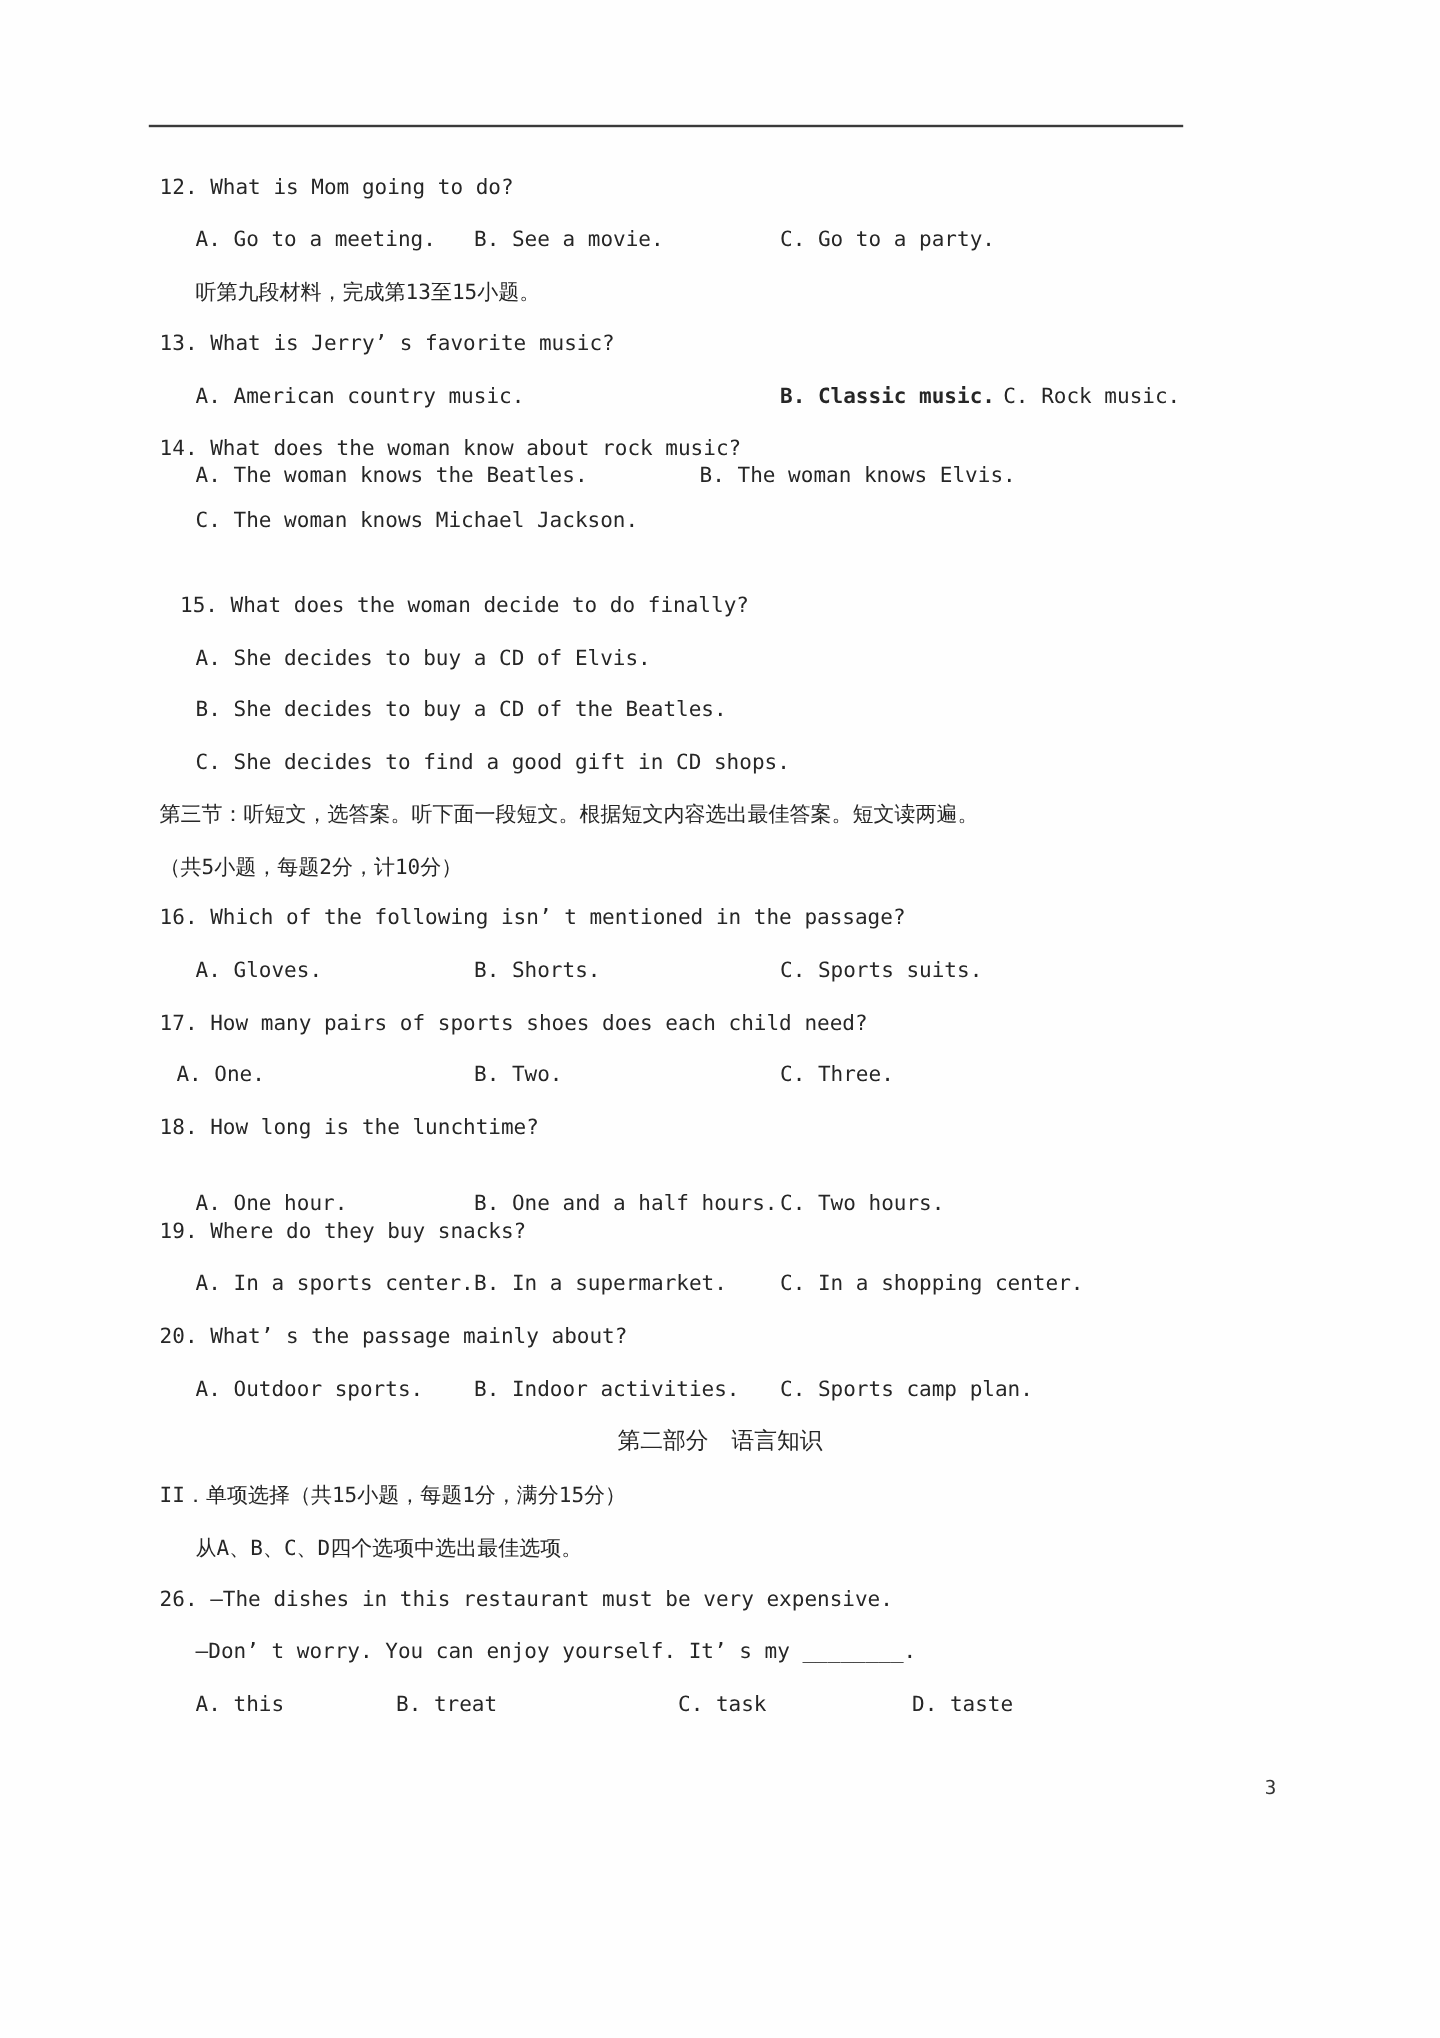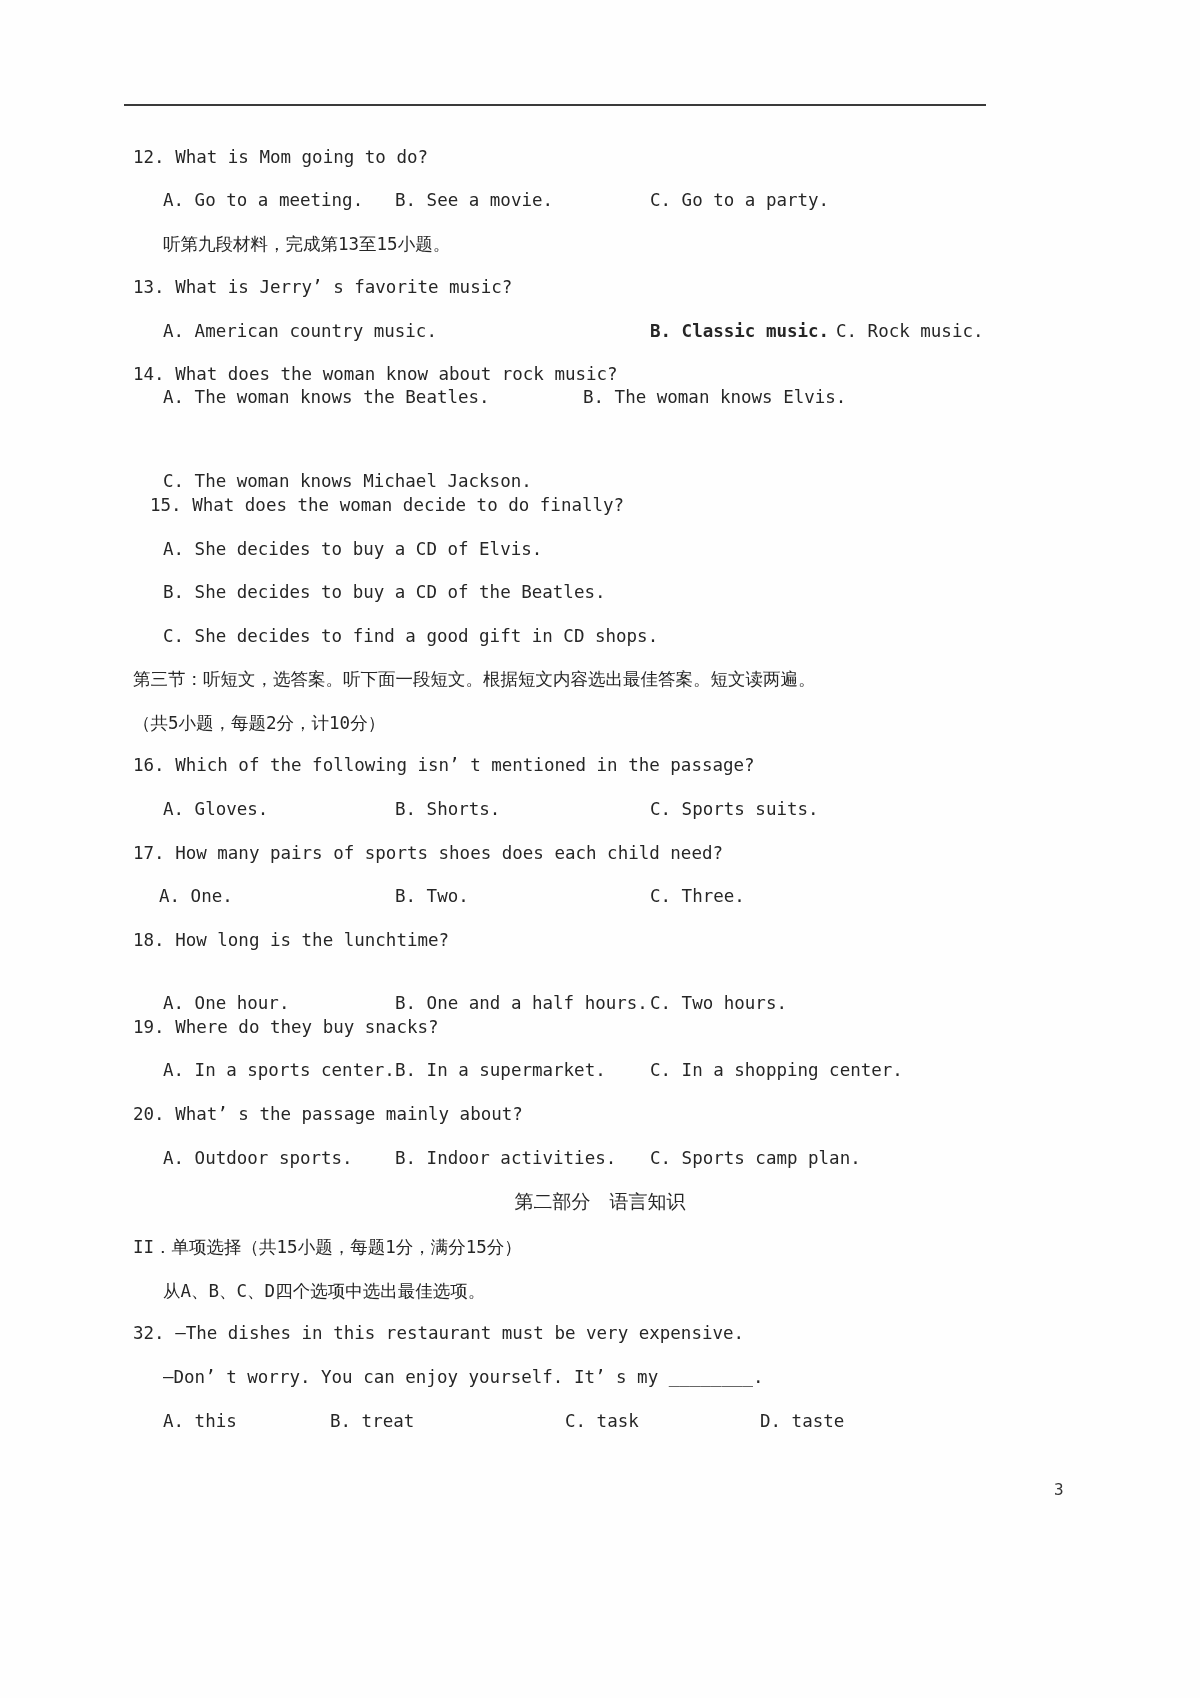--- a/index.html
+++ b/index.html
@@ -58,38 +58,38 @@
 <div class="page">
   <div class="header-rule"></div>
   <div id="content">
       <div class="line" style="top: 145px;"><span class="seg" style="left: 133px;">12. What is Mom going to do?</span></div>
       <div class="line" style="top: 188px;"><span class="seg" style="left: 163px;">A. Go to a meeting.</span><span class="seg" style="left: 395px;">B. See a movie.</span><span class="seg" style="left: 650px;">C. Go to a party.</span></div>
       <div class="line" style="top: 232px;"><span class="seg" style="left: 163px;">听第九段材料，完成第13至15小题。</span></div>
       <div class="line" style="top: 275px;"><span class="seg" style="left: 133px;">13. What is Jerry’ s favorite music?</span></div>
       <div class="line" style="top: 319px;"><span class="seg" style="left: 163px;">A. American country music.</span><span class="seg" style="left: 650px; font-weight: bold;">B. Classic music.</span><span class="seg" style="left: 836px;">C. Rock music.</span></div>
       <div class="line" style="top: 362px;"><span class="seg" style="left: 133px;">14. What does the woman know about rock music?</span></div>
       <div class="line" style="top: 385px; text-decoration: underline;"><span class="seg" style="left: 163px;">A. The woman knows the Beatles.</span><span class="seg" style="left: 583px;">B. The woman knows Elvis.</span></div>
-      <div class="line" style="top: 469px;"><span class="seg" style="left: 163px;">C. The woman knows Michael Jackson.</span></div>
+      <div class="line" style="top: 422px;"><span class="seg" style="left: 163px;">C. The woman knows Michael Jackson.</span></div>
       <div class="line" style="top: 493px;"><span class="seg" style="left: 150px;">15. What does the woman decide to do finally?</span></div>
       <div class="line" style="top: 537px;"><span class="seg" style="left: 163px;">A. She decides to buy a CD of Elvis.</span></div>
       <div class="line" style="top: 580px;"><span class="seg" style="left: 163px;">B. She decides to buy a CD of the Beatles.</span></div>
       <div class="line" style="top: 624px;"><span class="seg" style="left: 163px;">C. She decides to find a good gift in CD shops.</span></div>
       <div class="line" style="top: 667px;"><span class="seg" style="left: 133px;">第三节：听短文，选答案。听下面一段短文。根据短文内容选出最佳答案。短文读两遍。</span></div>
       <div class="line" style="top: 711px;"><span class="seg" style="left: 133px;">（共5小题，每题2分，计10分）</span></div>
       <div class="line" style="top: 753px;"><span class="seg" style="left: 133px;">16. Which of the following isn’ t mentioned in the passage?</span></div>
       <div class="line" style="top: 797px;"><span class="seg" style="left: 163px;">A. Gloves.</span><span class="seg" style="left: 395px;">B. Shorts.</span><span class="seg" style="left: 650px;">C. Sports suits.</span></div>
       <div class="line" style="top: 841px;"><span class="seg" style="left: 133px;">17. How many pairs of sports shoes does each child need?</span></div>
-      <div class="line" style="top: 884px;"><span class="seg" style="left: 159px;">A. One.</span><span class="seg" style="left: 395px;">B. Two.</span><span class="seg" style="left: 650px;">C. Three.</span></div>
+      <div class="line" style="top: 884px;"><span class="seg" style="left: 147px;">A. One.</span><span class="seg" style="left: 395px;">B. Two.</span><span class="seg" style="left: 650px;">C. Three.</span></div>
       <div class="line" style="top: 928px;"><span class="seg" style="left: 133px;">18. How long is the lunchtime?</span></div>
       <div class="line" style="top: 991px;"><span class="seg" style="left: 163px;">A. One hour.</span><span class="seg" style="left: 395px;">B. One and a half hours.</span><span class="seg" style="left: 650px;">C. Two hours.</span></div>
       <div class="line" style="top: 1015px;"><span class="seg" style="left: 133px;">19. Where do they buy snacks?</span></div>
       <div class="line" style="top: 1058px;"><span class="seg" style="left: 163px;">A. In a sports center.</span><span class="seg" style="left: 395px;">B. In a supermarket.</span><span class="seg" style="left: 650px;">C. In a shopping center.</span></div>
       <div class="line" style="top: 1102px;"><span class="seg" style="left: 133px;">20. What’ s the passage mainly about?</span></div>
       <div class="line" style="top: 1146px;"><span class="seg" style="left: 163px;">A. Outdoor sports.</span><span class="seg" style="left: 395px;">B. Indoor activities.</span><span class="seg" style="left: 650px;">C. Sports camp plan.</span></div>
       <div class="line center" style="top: 1189px;"><span class="seg">第二部分　语言知识</span></div>
       <div class="line" style="top: 1235px;"><span class="seg" style="left: 133px;">II．单项选择（共15小题，每题1分，满分15分）</span></div>
       <div class="line" style="top: 1279px;"><span class="seg" style="left: 163px;">从A、B、C、D四个选项中选出最佳选项。</span></div>
-      <div class="line" style="top: 1321px;"><span class="seg" style="left: 133px;">32. —The dishes in this restaurant must be very expensive.</span></div>
+      <div class="line" style="top: 1321px;"><span class="seg" style="left: 133px;">26. —The dishes in this restaurant must be very expensive.</span></div>
       <div class="line" style="top: 1365px;"><span class="seg" style="left: 163px;">—Don’ t worry. You can enjoy yourself. It’ s my ________.</span></div>
       <div class="line" style="top: 1409px;"><span class="seg" style="left: 163px;">A. this</span><span class="seg" style="left: 330px;">B. treat</span><span class="seg" style="left: 565px;">C. task</span><span class="seg" style="left: 760px;">D. taste</span></div>
     </div>
   <div class="page-number">3</div>
 </div>
 
 </body></html>

